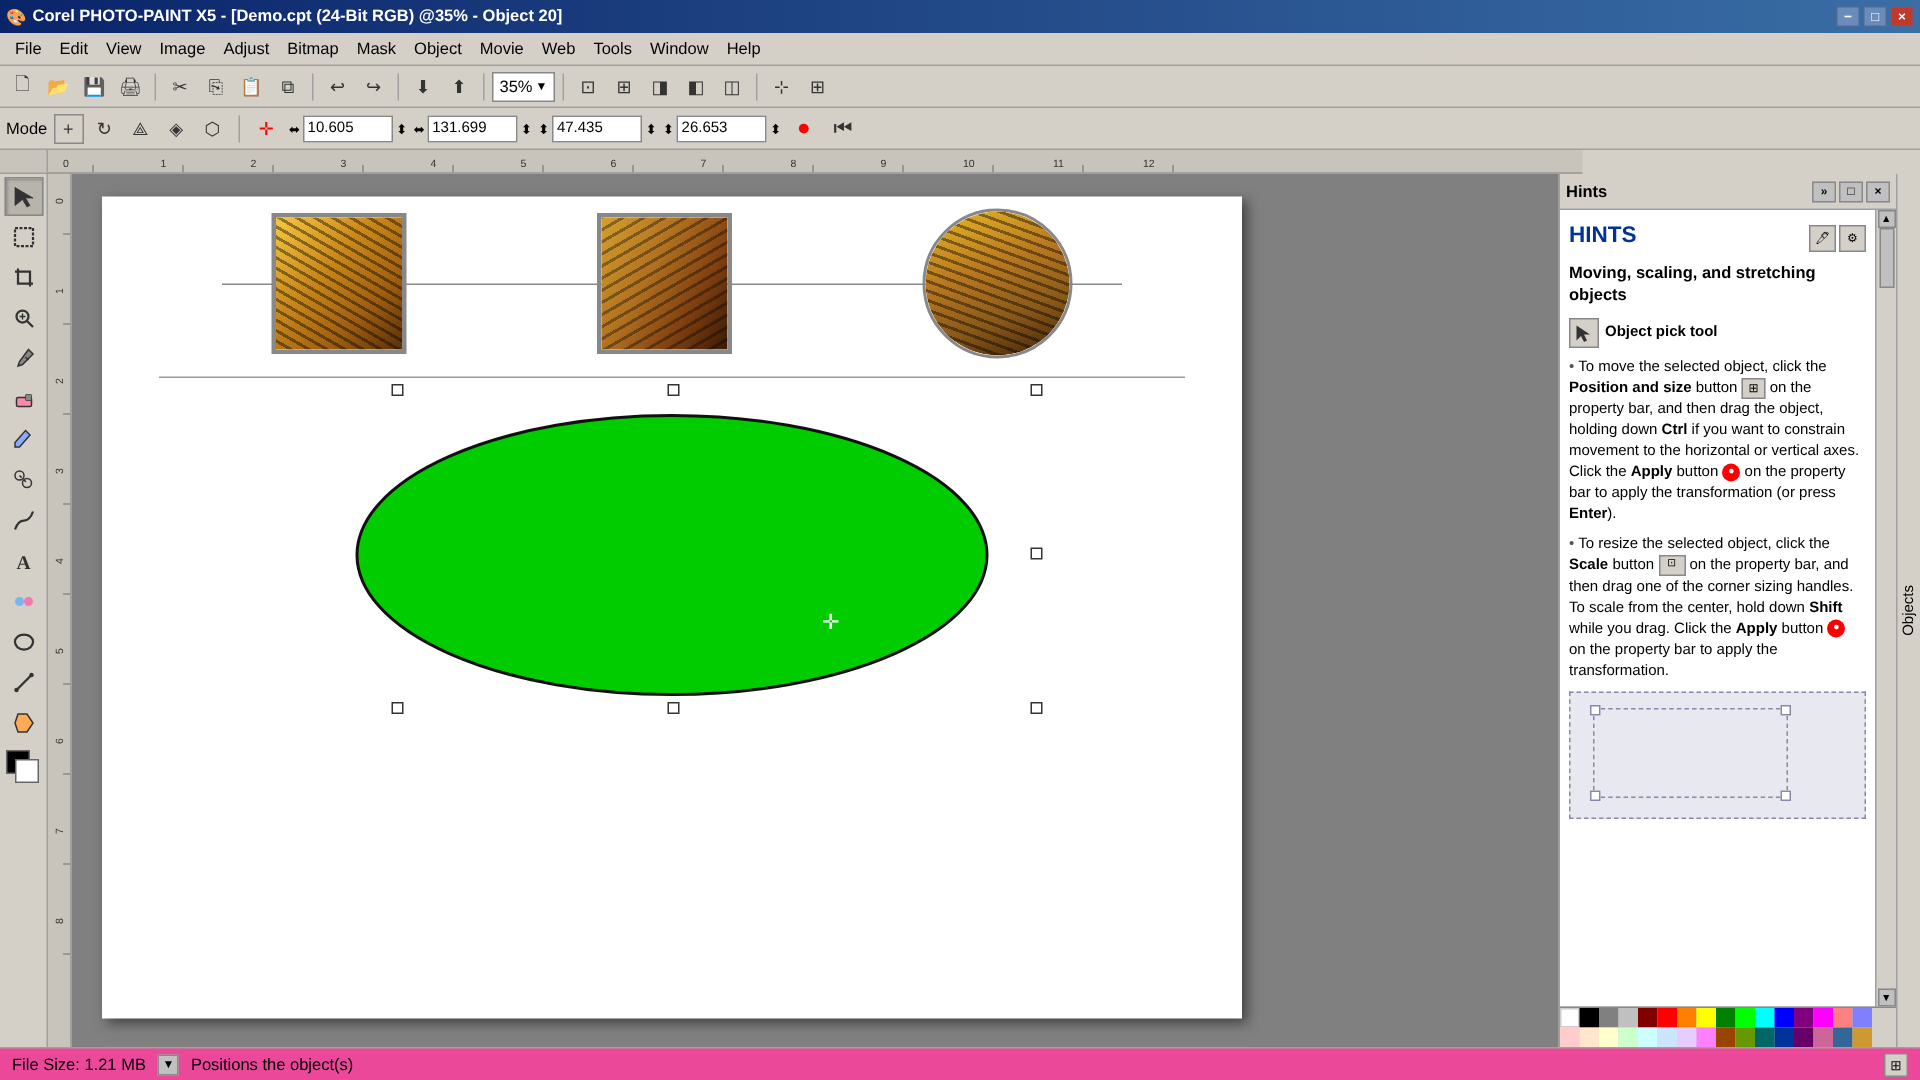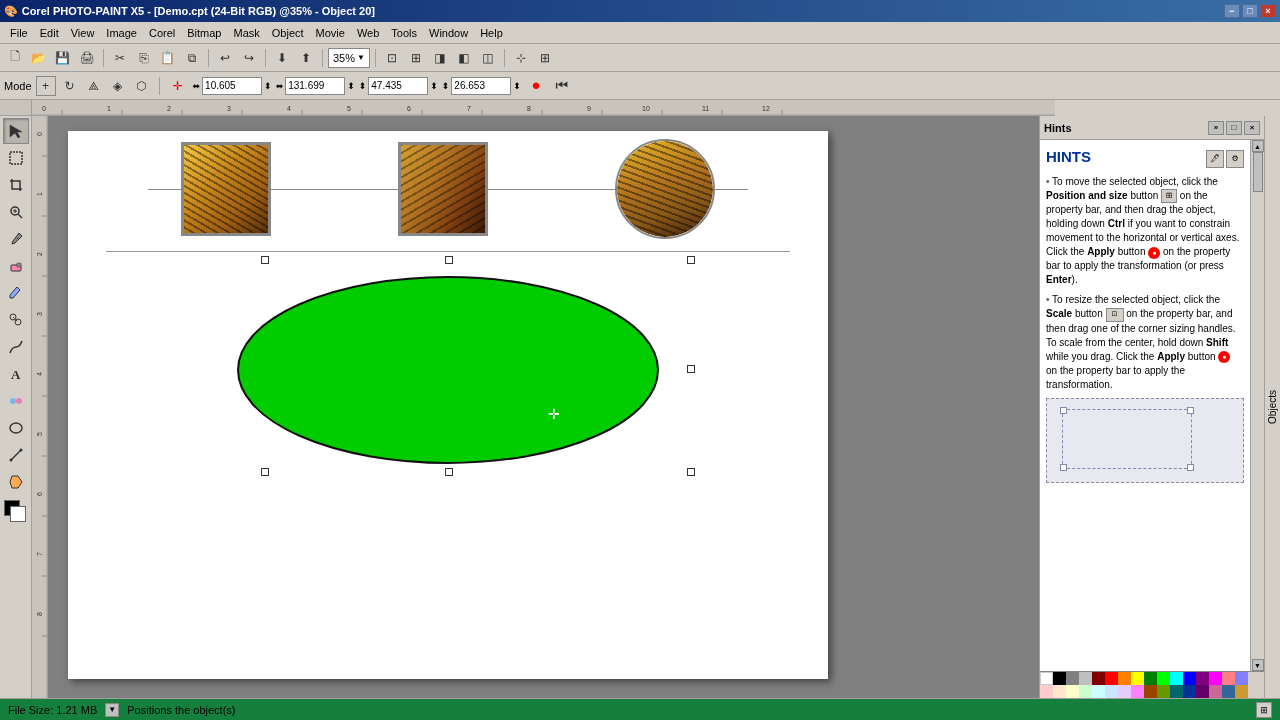--- a/index.html
+++ b/index.html
@@ -276,21 +276,21 @@
     <span>□</span>
     <span>×</span>
   </div>
 </div>
 
 <div id="menubar">
   <span>File</span>
   <span>Edit</span>
   <span>View</span>
   <span>Image</span>
-  <span>Corel</span>
+  <span>Adjust</span>
   <span>Bitmap</span>
   <span>Mask</span>
   <span>Object</span>
   <span>Movie</span>
   <span>Web</span>
   <span>Tools</span>
   <span>Window</span>
   <span>Help</span>
 </div>
 
@@ -580,21 +580,30 @@
         <div id="hints-body" style="flex:1; background:white; padding:6px; overflow-y:auto; font-size:10px; line-height:1.4;">
 
           <div style="display:flex; align-items:center; justify-content:space-between; margin-bottom:4px;">
             <div class="hints-title" style="font-size:15px;font-weight:bold;color:#003399;">HINTS</div>
             <div style="display:flex; gap:2px;">
               <div style="width:18px;height:18px;border:1px solid #888;background:#d4d0c8;display:flex;align-items:center;justify-content:center;font-size:8px;">🖊</div>
               <div style="width:18px;height:18px;border:1px solid #888;background:#d4d0c8;display:flex;align-items:center;justify-content:center;font-size:8px;">⚙</div>
             </div>
           </div>
 
-
+          <div class="hints-subtitle" style="font-size:11px;font-weight:bold;margin-bottom:6px;">Moving, scaling, and stretching objects</div>
+
+          <div class="hints-tool-row">
+            <div class="hints-tool-icon" style="width:20px;height:20px;border:1px solid #888;background:#d4d0c8;display:flex;align-items:center;justify-content:center;">
+              <svg width="14" height="14" viewBox="0 0 14 14">
+                  <path d="M2 2 L2 12 L5 9 L7 13 L9 12 L7 8 L11 8 Z" fill="#333"></path>
+                </svg>
+            </div>
+            <span class="hints-tool-label" style="font-weight:bold;font-size:10px;">Object pick tool</span>
+          </div>
 
           <div style="font-size:10px;line-height:1.4;margin-bottom:6px;">
             <span class="bullet">•</span> To move the selected object, click the <strong>Position and size</strong> button
             <span style="display:inline-block;width:16px;height:14px;background:#d4d0c8;border:1px solid #888;text-align:center;font-size:8px;vertical-align:middle;">⊞</span>
             on the property bar, and then drag the object, holding down <strong>Ctrl</strong> if you want to constrain movement to the horizontal or vertical axes. Click the <strong>Apply</strong> button
             <span style="display:inline-block;width:12px;height:12px;background:red;border-radius:50%;vertical-align:middle;font-size:7px;color:white;text-align:center;line-height:12px;">●</span>
             on the property bar to apply the transformation (or press <strong>Enter</strong>).
           </div>
 
           <div style="font-size:10px;line-height:1.4;margin-bottom:6px;">
@@ -665,19 +674,19 @@
         </div>
       </div>
     </div>
 
     <div style="width:16px; background:#d4d0c8; border-left:1px solid #a0a0a0; display:flex; flex-direction:column; align-items:center; justify-content:center;">
       <span style="writing-mode:vertical-rl; transform:rotate(180deg); font-size:10px; cursor:pointer; padding:4px; white-space:nowrap;">Objects</span>
     </div>
   </div>
 </div>
 
-<div id="statusbar" style="height:22px;background:#15803d;border-top:1px solid #a0a0a0;display:flex;align-items:center;padding:0 8px;font-size:11px;gap:8px;">
+<div id="statusbar" style="height:22px;background:#ec4899;border-top:1px solid #a0a0a0;display:flex;align-items:center;padding:0 8px;font-size:11px;gap:8px;">
   <span>File Size: 1.21 MB</span>
   <div class="status-arrow" style="width:14px;height:14px;background:#c0c0c0;border:1px solid #888;display:flex;align-items:center;justify-content:center;font-size:8px;cursor:pointer;">▼</div>
   <span>Positions the object(s)</span>
   <div style="flex:1;"></div>
   <div style="width:16px;height:16px;background:#d4d0c8;border:1px solid #888;display:flex;align-items:center;justify-content:center;font-size:9px;">⊞</div>
 </div>
 
 </body></html>

